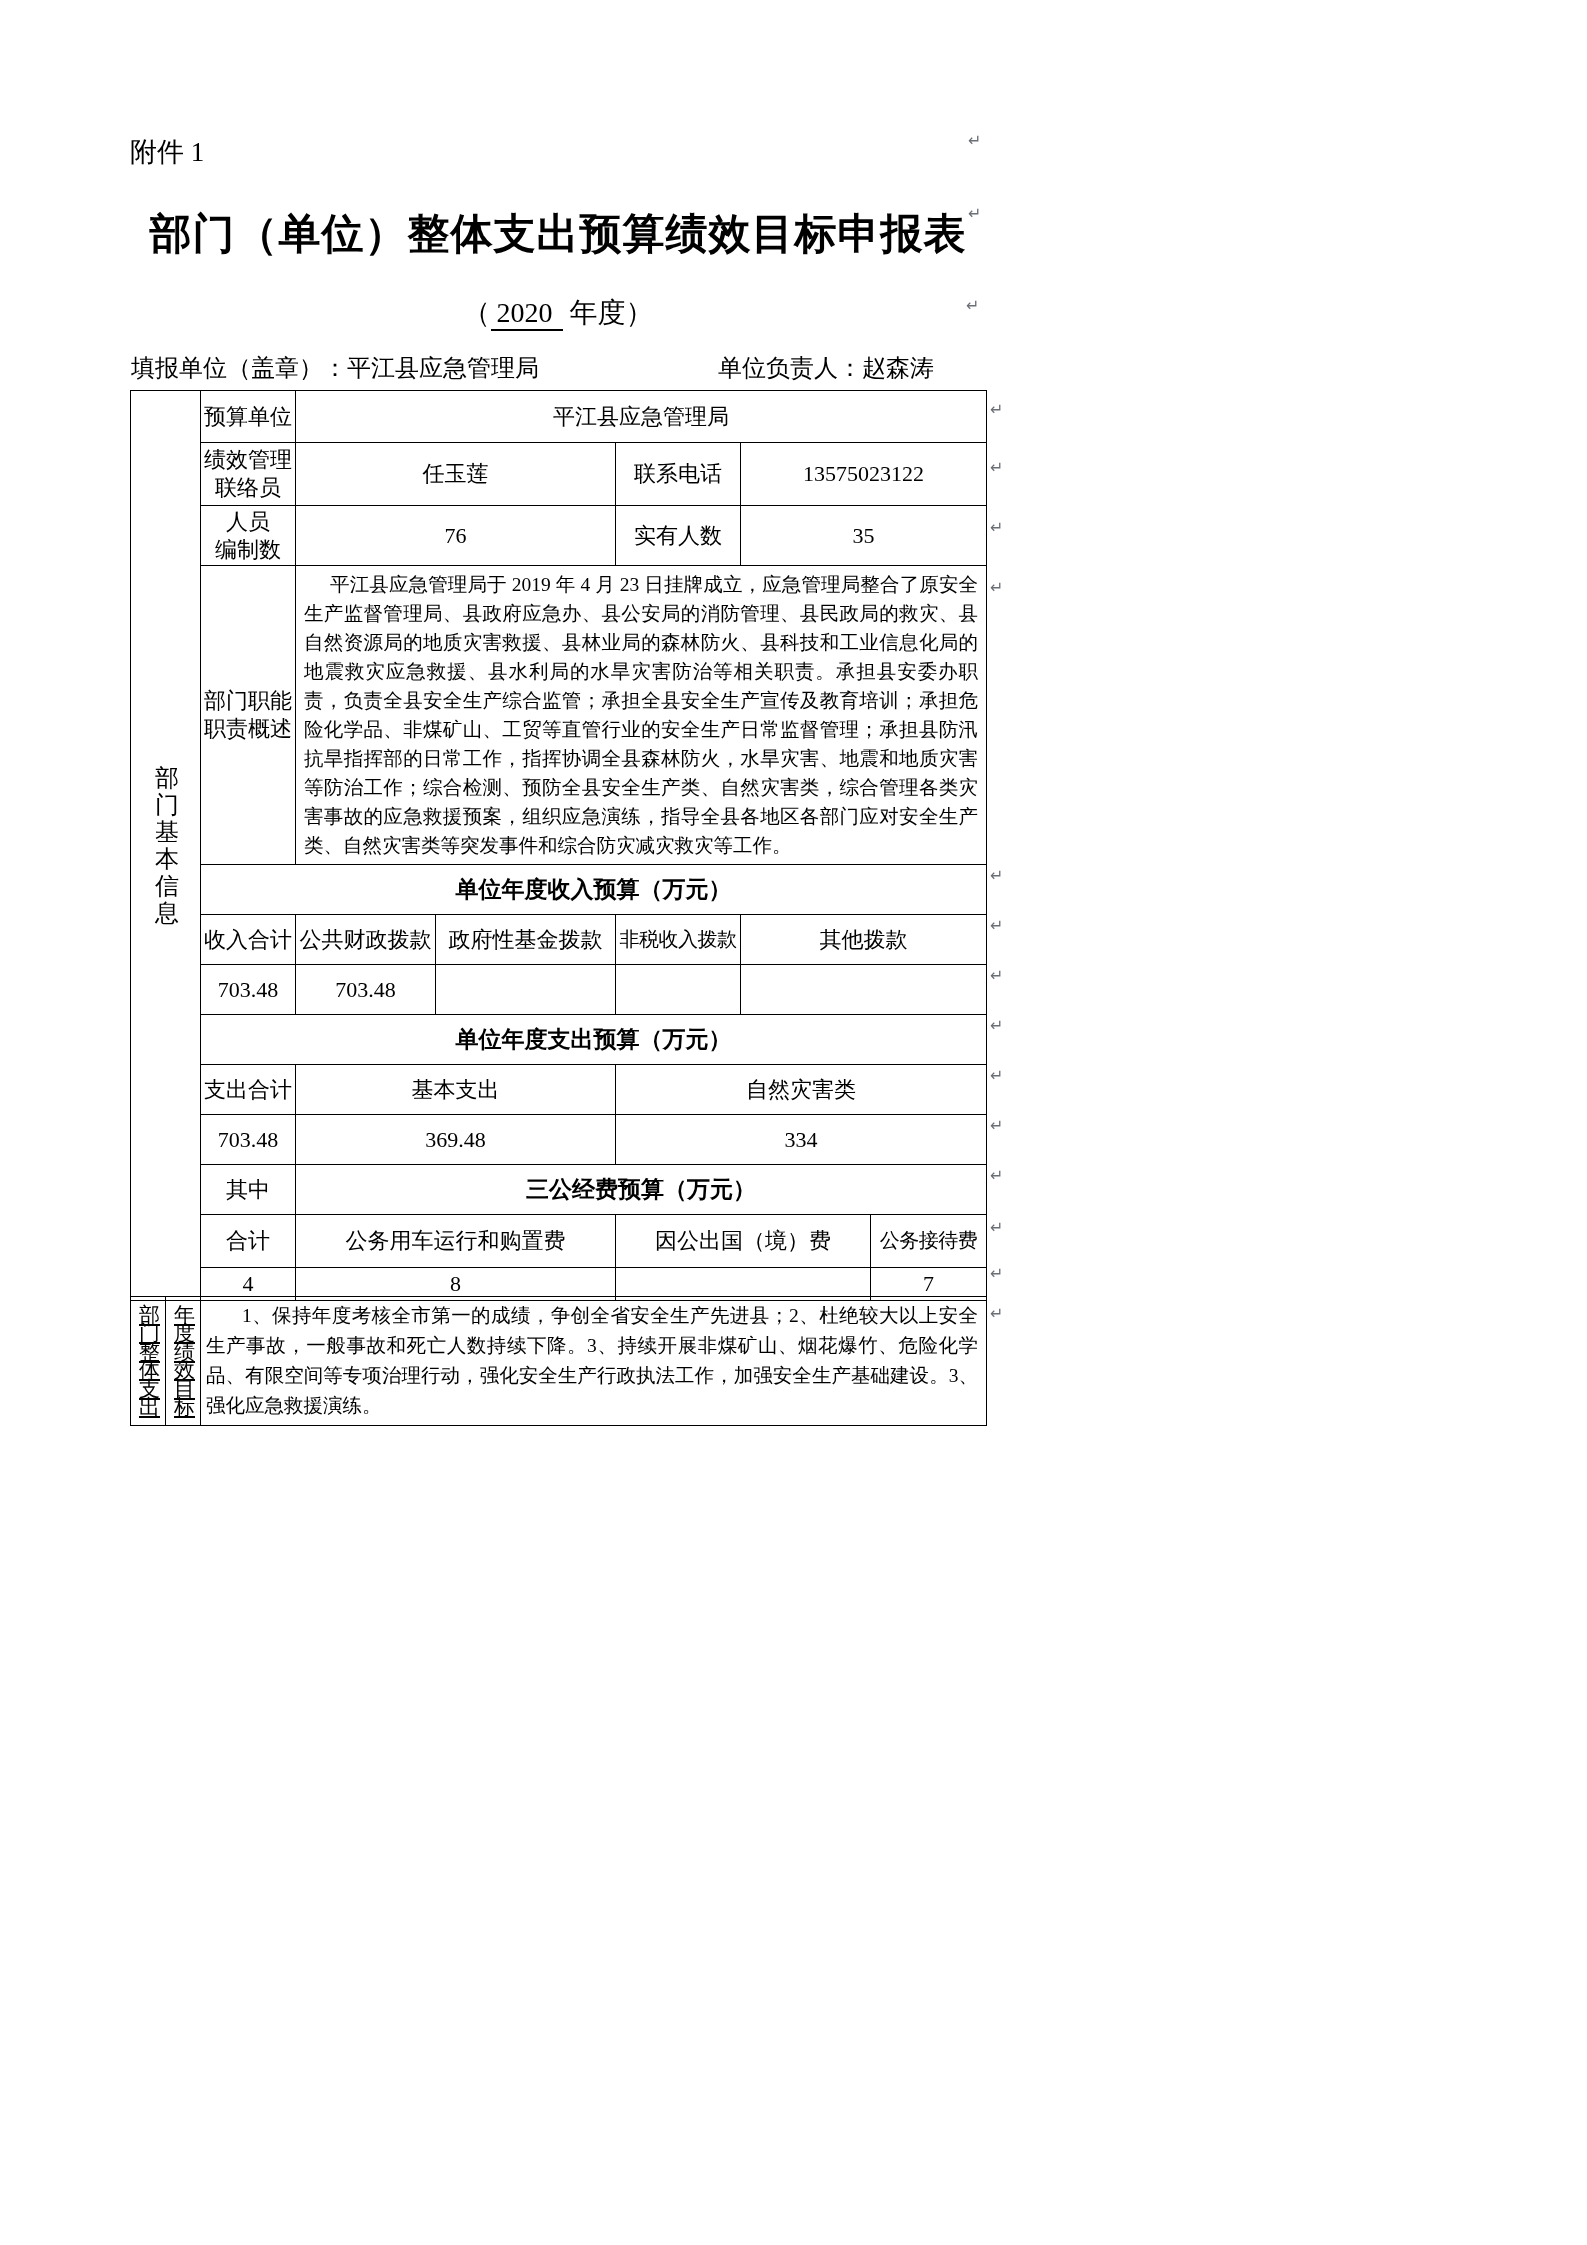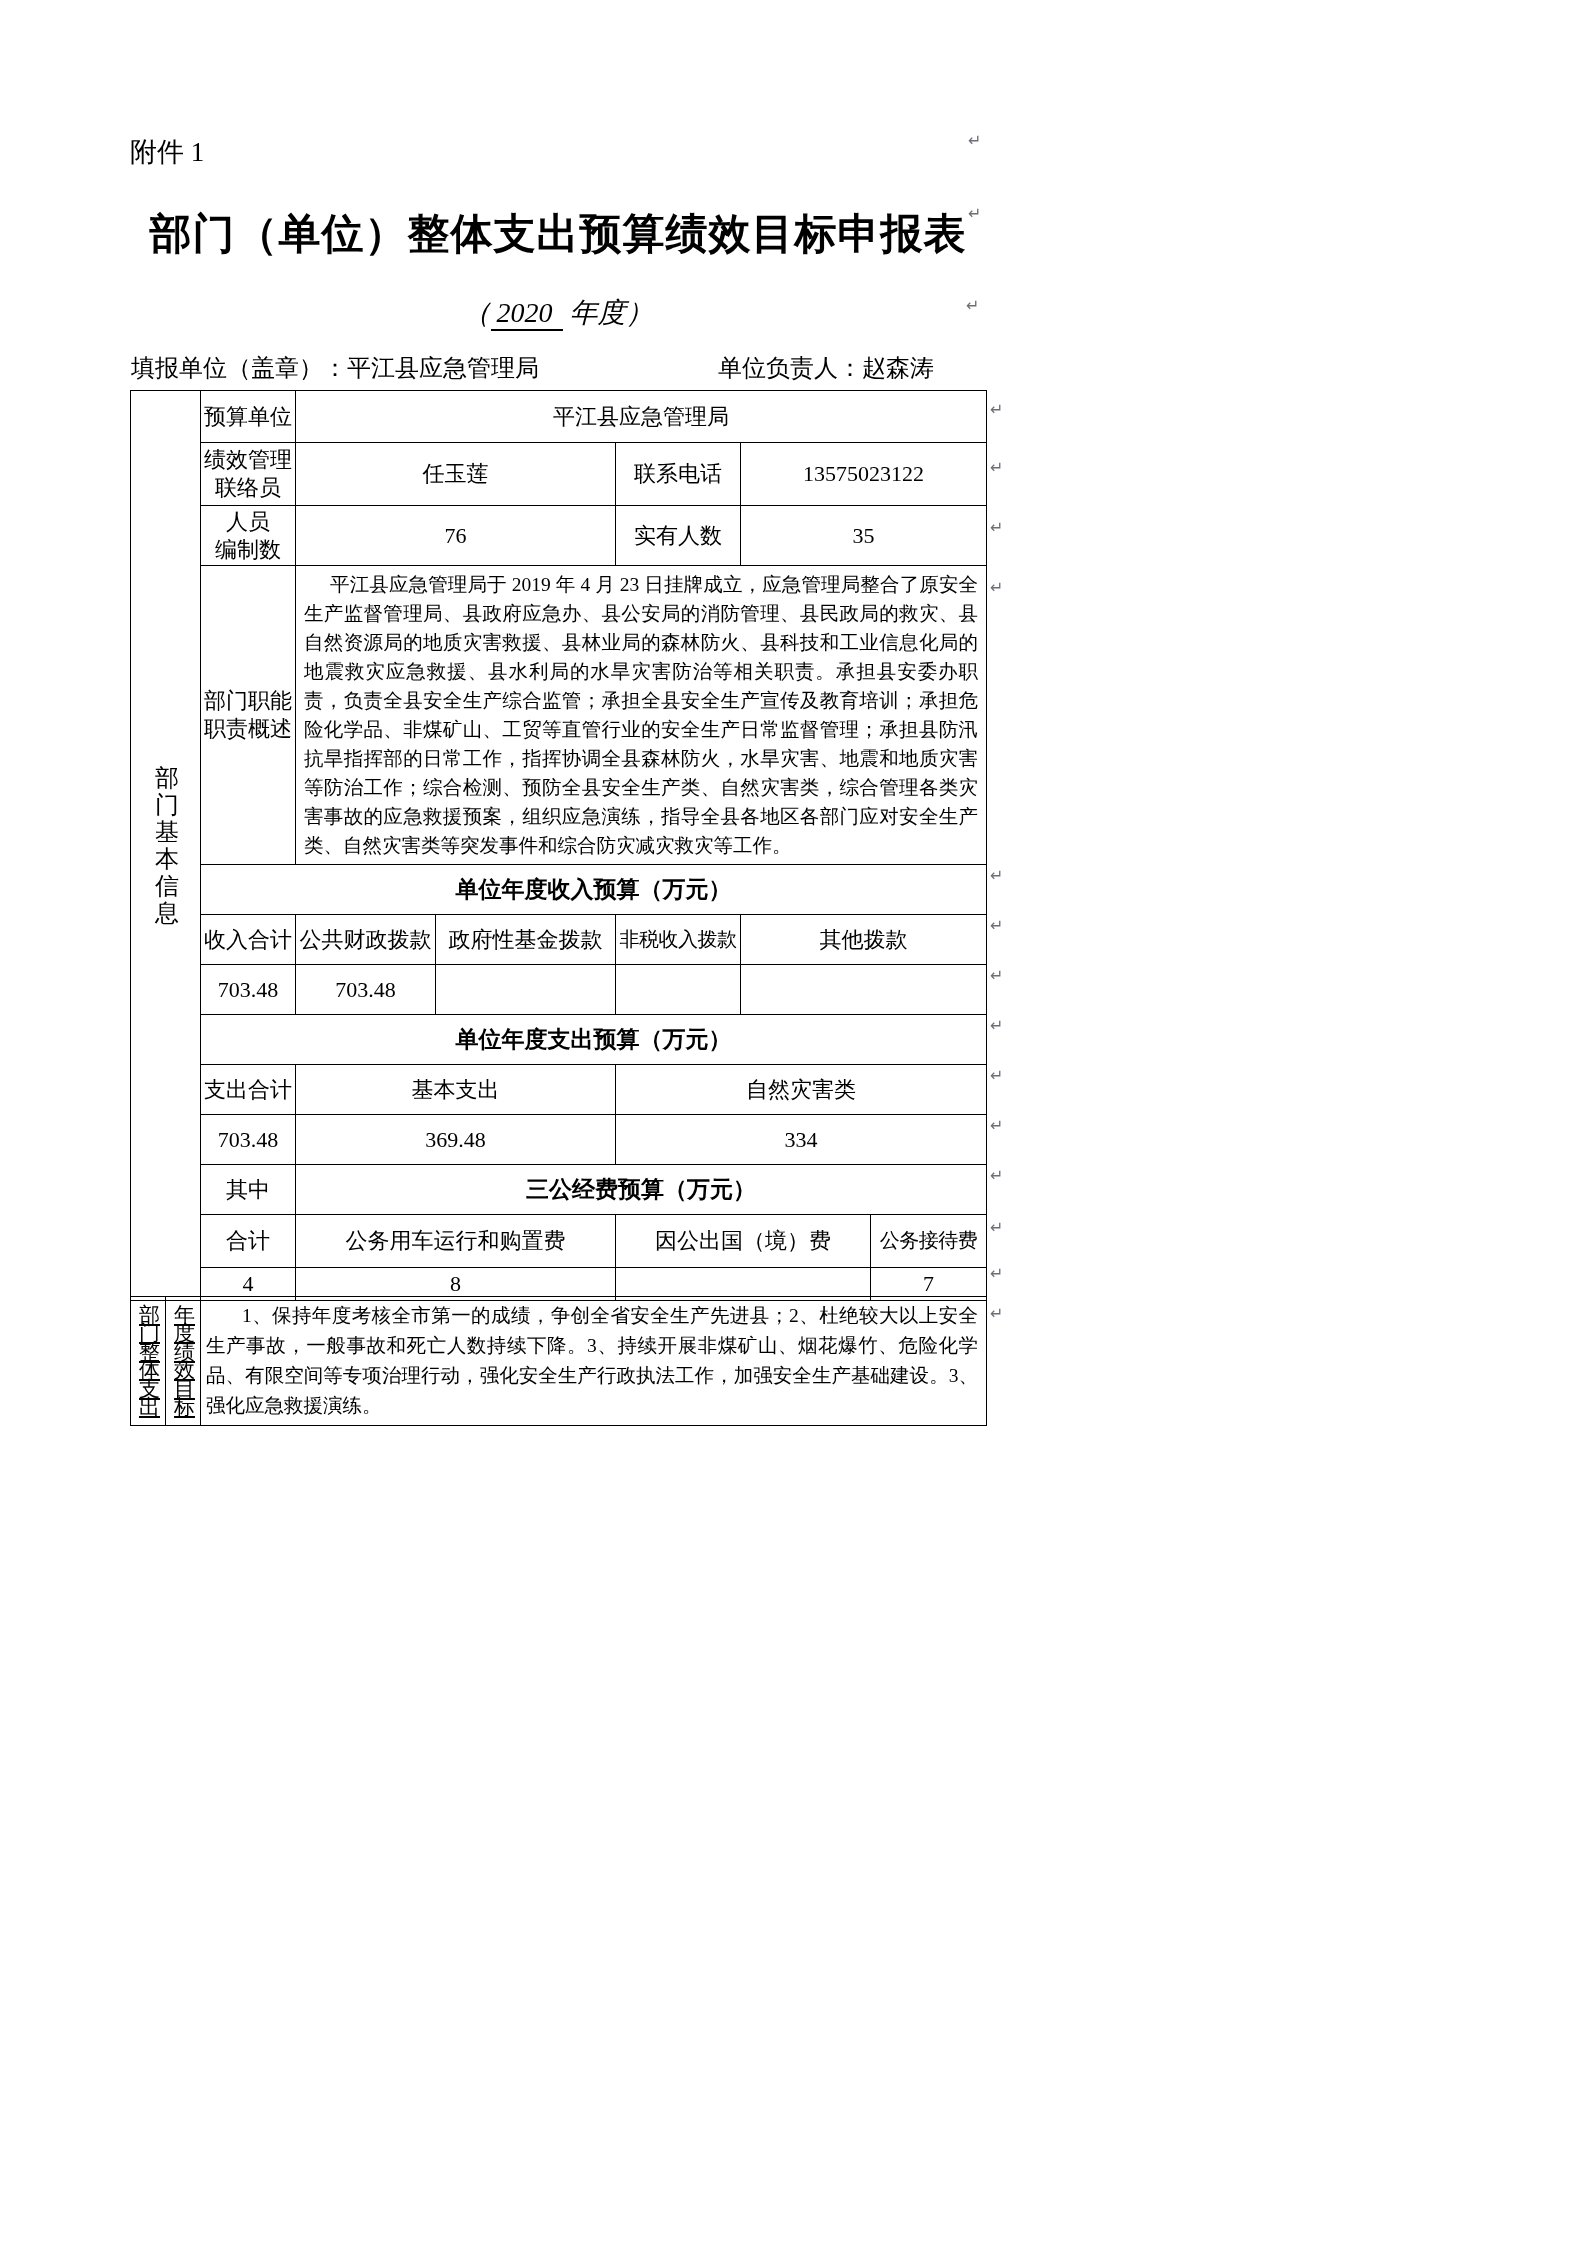--- a/index.html
+++ b/index.html
@@ -18,21 +18,21 @@
     font-size:27px; line-height:34px;
   }
   .title {
     position:absolute; left:130px; top:210px; width:856px;
     text-align:center; font-size:42px; font-weight:bold; line-height:54px;
     letter-spacing:1px;
     font-family:Liberation Mono, monospace;
   }
   .subtitle {
     position:absolute; left:130px; top:294px; width:856px;
-    text-align:center; font-size:28px; line-height:38px;font-style:italic;
+    text-align:center; font-size:28px; line-height:38px;
   }
   .year-underline { border-bottom:2px solid #000; padding:0 10px 1px 6px; }
   .filing-filer { position:absolute; left:131px; top:353px; font-size:24px; line-height:30px; }
   .filing-head  { position:absolute; left:718px; top:353px; font-size:24px; line-height:30px; }
 
   table.tbl {
     position:absolute; border-collapse:collapse; table-layout:fixed;
     font-size:22px;
   }
   table.tbl td {

